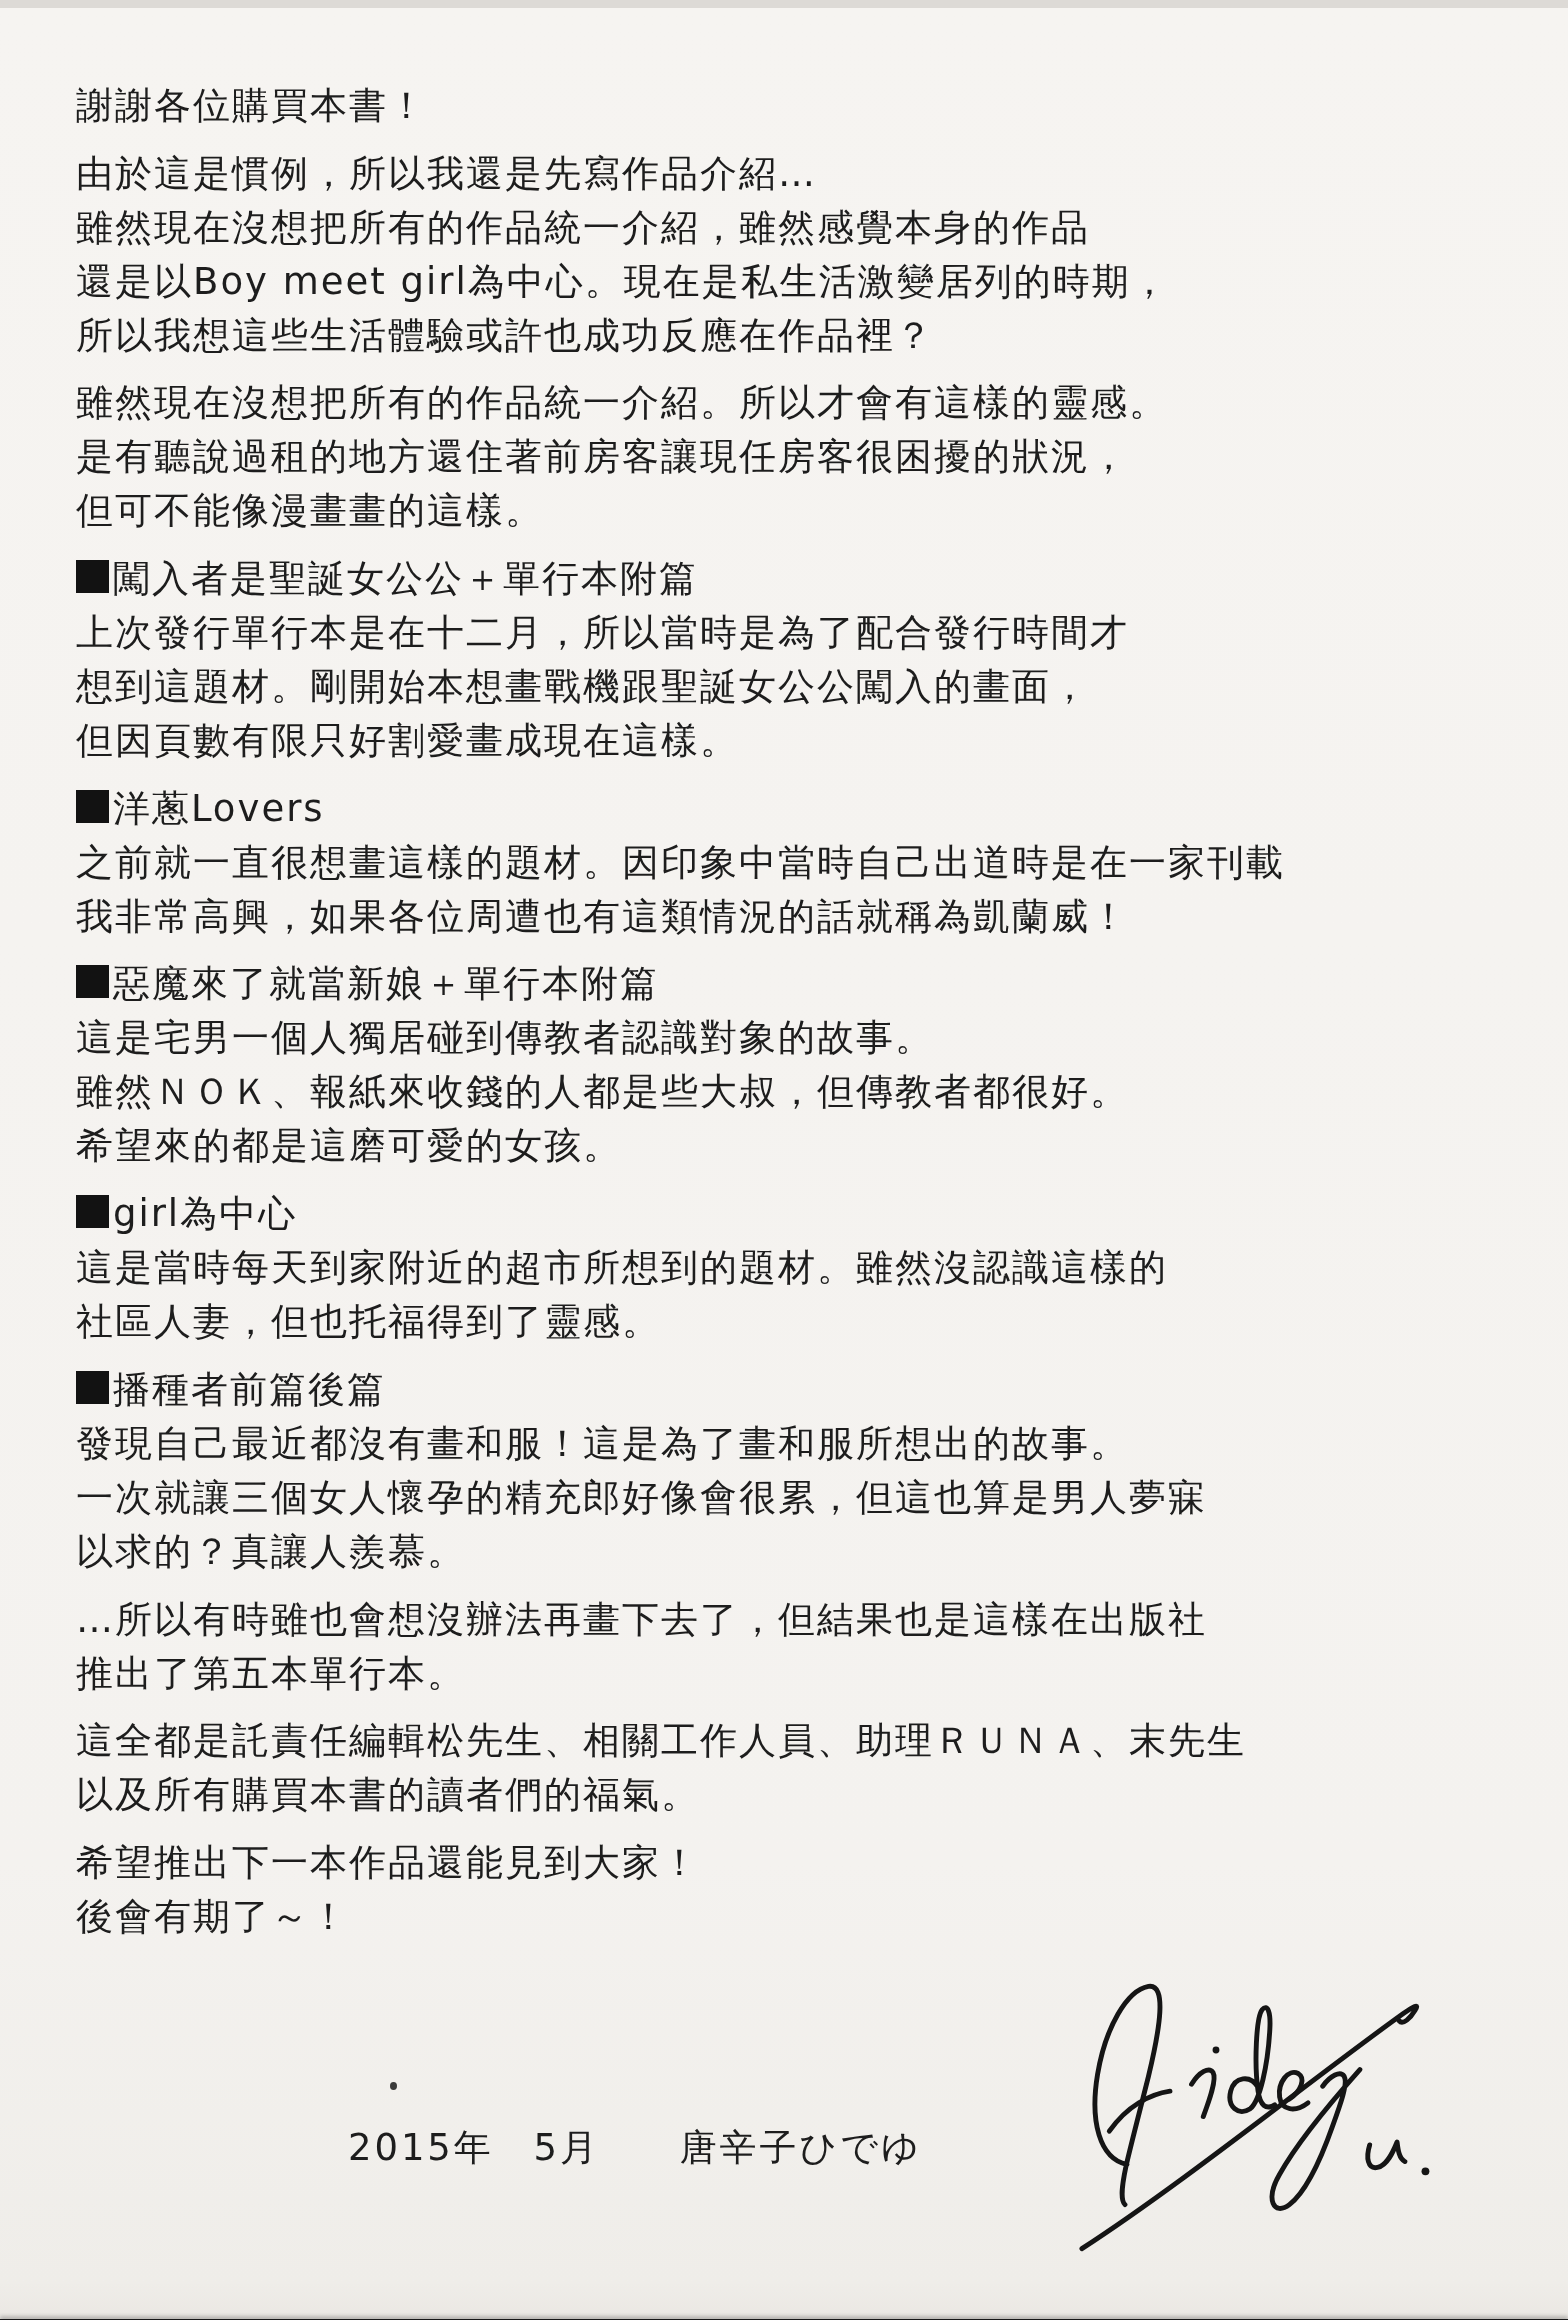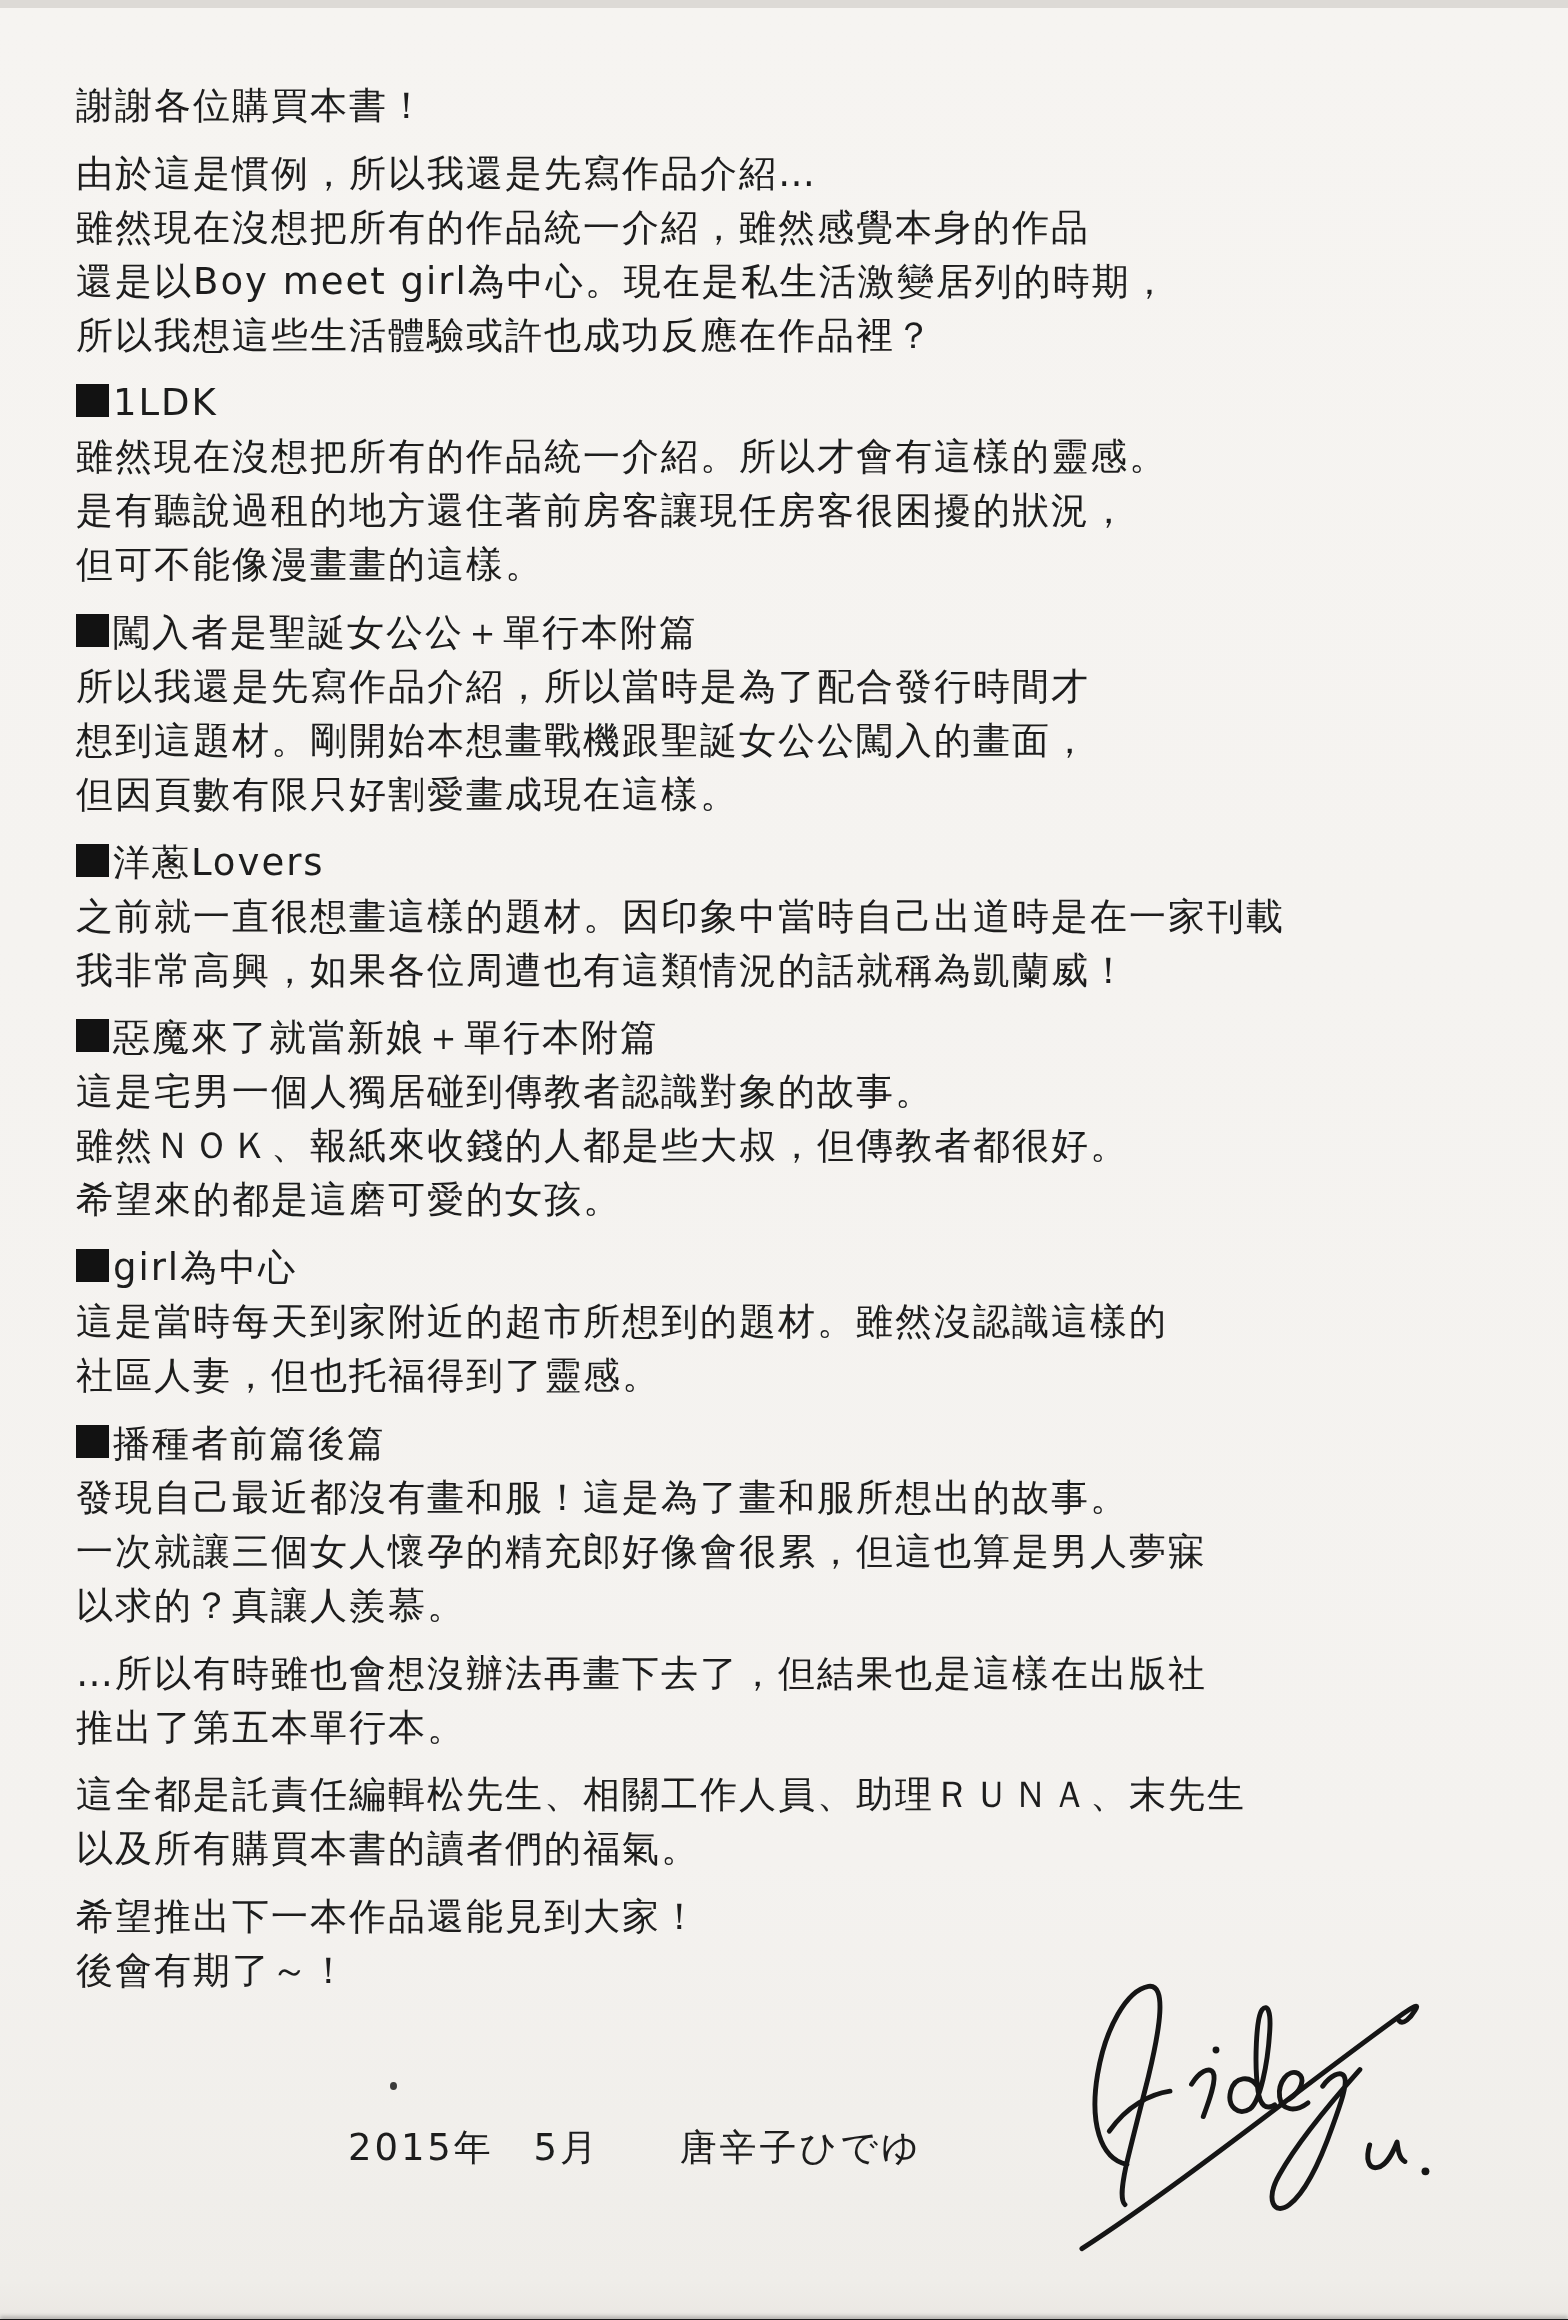--- a/index.html
+++ b/index.html
@@ -68,29 +68,28 @@
     </p>
 
     <p class="para">
       <span class="line">由於這是慣例，所以我還是先寫作品介紹…</span>
       <span class="line">雖然現在沒想把所有的作品統一介紹，雖然感覺本身的作品</span>
       <span class="line">還是以Boy meet girl為中心。現在是私生活激變居列的時期，</span>
       <span class="line">所以我想這些生活體驗或許也成功反應在作品裡？</span>
     </p>
 
     <section class="para">
-      <span class="line title"><i class="bullet"></i><span>1LDK</span></span>
       <span class="line">雖然現在沒想把所有的作品統一介紹。所以才會有這樣的靈感。</span>
       <span class="line">是有聽說過租的地方還住著前房客讓現任房客很困擾的狀況，</span>
       <span class="line">但可不能像漫畫畫的這樣。</span>
     </section>
 
     <section class="para">
       <span class="line title"><i class="bullet"></i><span>闖入者是聖誕女公公＋單行本附篇</span></span>
-      <span class="line">所以我還是先寫作品介紹，所以當時是為了配合發行時間才</span>
+      <span class="line">上次發行單行本是在十二月，所以當時是為了配合發行時間才</span>
       <span class="line">想到這題材。剛開始本想畫戰機跟聖誕女公公闖入的畫面，</span>
       <span class="line">但因頁數有限只好割愛畫成現在這樣。</span>
     </section>
 
     <section class="para">
       <span class="line title"><i class="bullet"></i><span>洋蔥Lovers</span></span>
       <span class="line">之前就一直很想畫這樣的題材。因印象中當時自己出道時是在一家刊載</span>
       <span class="line">我非常高興，如果各位周遭也有這類情況的話就稱為凱蘭威！</span>
     </section>
 

